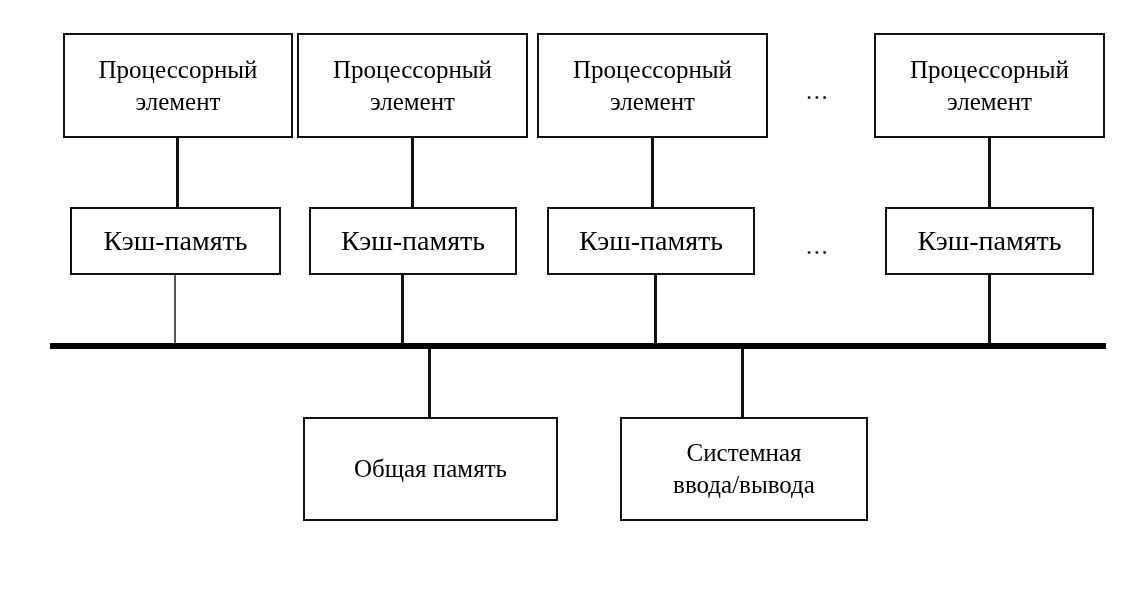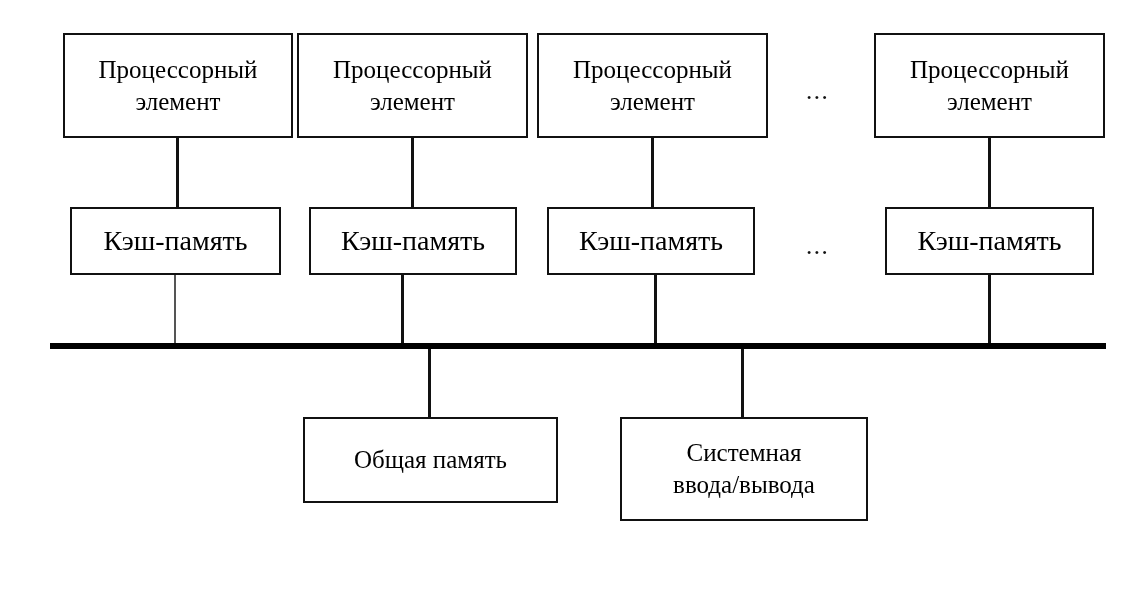--- a/index.html
+++ b/index.html
@@ -127,21 +127,21 @@
   <div class="conn" style="left:401px; top:274px; width:3px; height:73px;"></div>
   <div class="conn" style="left:654px; top:274px; width:3px; height:73px;"></div>
   <div class="conn" style="left:988px; top:274px; width:3px; height:73px;"></div>
 
   <div id="bus" style="left:50px; top:343px; width:1056px; height:6px;"></div>
 
 
   <div class="conn" style="left:428px; top:347px; width:3px; height:72px;"></div>
   <div class="conn" style="left:741px; top:347px; width:3px; height:72px;"></div>
 
-  <div class="node bottom" style="left:303px; top:417px; width:255px; height:86px;">
+  <div class="node bottom" style="left:303px; top:417px; width:255px; height:104px;">
     <span class="line">Общая память</span>
   </div>
 
   <div class="node bottom" style="left:620px; top:417px; width:248px; height:104px;">
     <span class="line">Системная</span>
     <span class="line">ввода/вывода</span>
   </div>
 
 </div>
 

